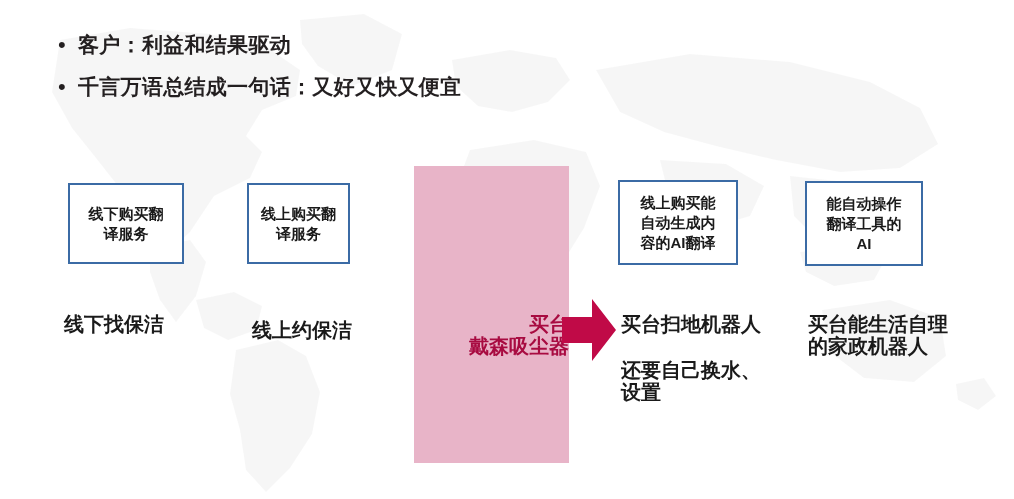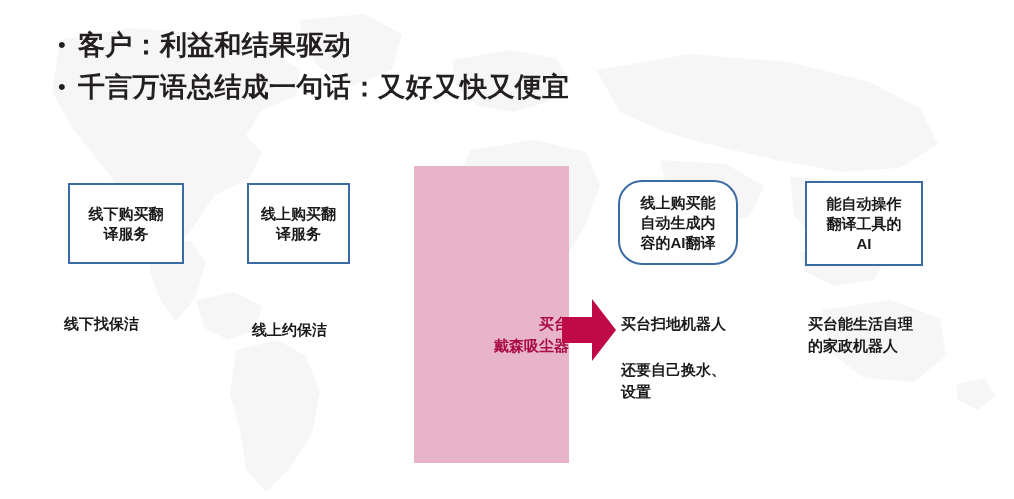--- a/index.html
+++ b/index.html
@@ -55,21 +55,21 @@
     flex: 0 0 26px;
     color: #231f20;
     font-size: 22px;
     line-height: 30px;
     text-align: left;
     padding-left: 6px;
     box-sizing: border-box;
   }
   .bullet-text {
     color: #231f20;
-    font-size: 27px;
+    font-size: 21px;
     line-height: 30px;
     font-weight: bold;
     letter-spacing: 0.3px;
     white-space: nowrap;
   }
   
   .stage-box {
     position: absolute;
     box-sizing: border-box;
     border: 2px solid #3b6ba5;
@@ -83,27 +83,27 @@
     color: #1a1a1a;
     font-size: 15px;
     font-weight: bold;
     line-height: 20px;
     white-space: pre-line;
     padding: 2px 4px;
   }
   #box-0 { left: 68px;  top: 183px; width: 116px; height: 81px; }
   #box-1 { left: 247px; top: 183px; width: 103px; height: 81px; }
   #box-2 { left: 432px; top: 183px; width: 123px; height: 82px; }
-  #box-3 { left: 618px; top: 180px; width: 120px; height: 85px; border-radius: 24px; }
+  #box-3 { left: 618px; top: 180px; width: 120px; height: 85px; }
   #box-4 { left: 805px; top: 181px; width: 118px; height: 85px; }
 
   
   .caption {
     position: absolute;
-    font-size: 15px;
+    font-size: 20px;
     font-weight: bold;
     line-height: 22px;
     color: #1a1a1a;
     white-space: pre-line;
   }
   #cap-0 { left: 64px;  top: 313px; width: 150px; }
   #cap-1 { left: 252px; top: 313px; width: 150px; margin-top: 6px; }
   #cap-2 {
     left: 414px; top: 313px; width: 155px;
     text-align: right;

